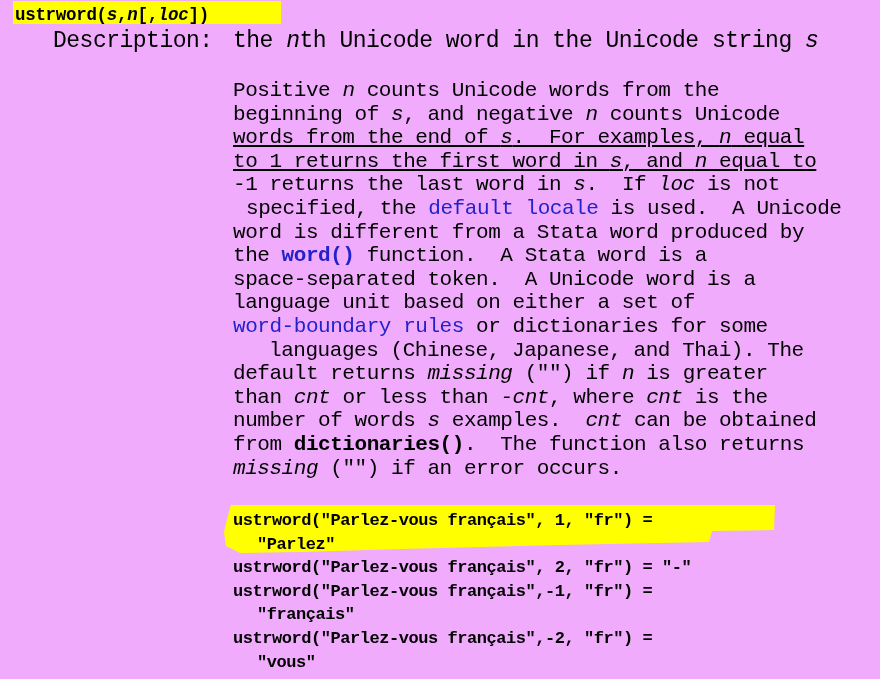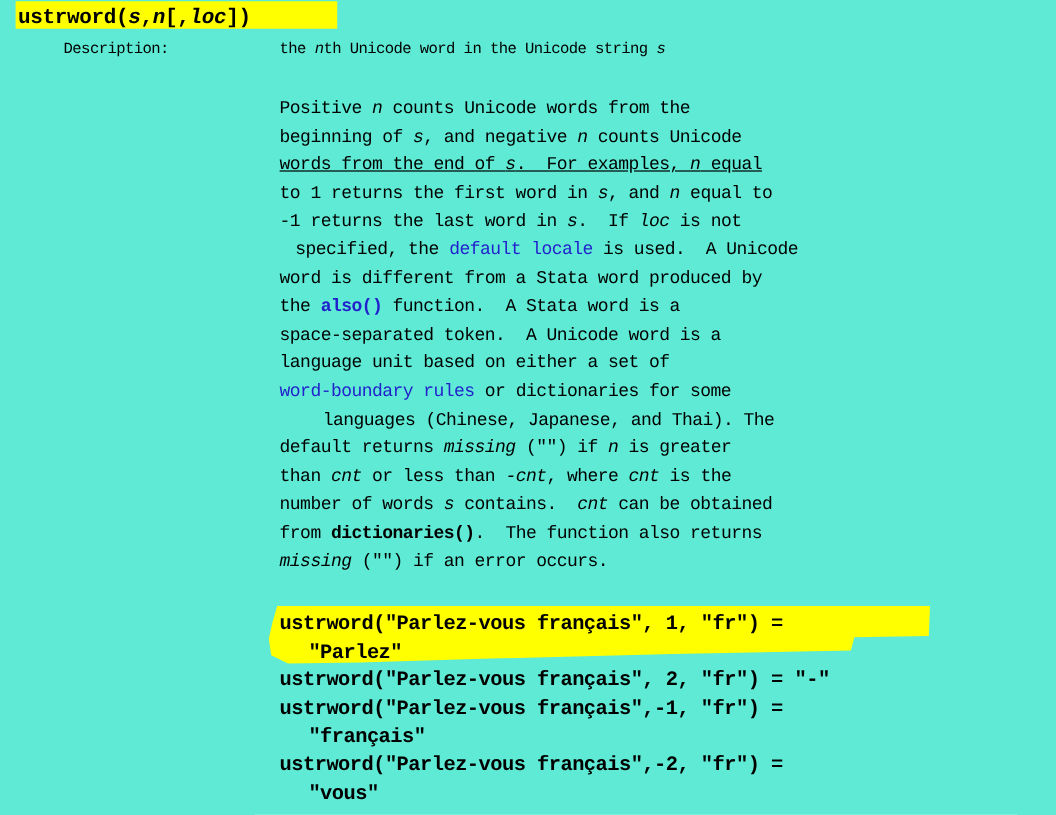--- a/index.html
+++ b/index.html
@@ -12,21 +12,21 @@
     height: 679px;
     overflow: hidden;
     font-family: "Liberation Mono", "DejaVu Sans Mono", monospace;
     color: #000000;
   }
 
   #page {
     position: relative;
     width: 880px;
     height: 679px;
-    background: #5eead4;
+    background: #f0abfc;
   }
 
   
   .hl-layer {
     position: absolute;
     left: 0; top: 0;
     width: 880px;
     height: 679px;
     pointer-events: none;
     z-index: 0;
@@ -47,26 +47,26 @@
     color: #000000;
   }
 
   .sig {
     font-weight: bold;
     font-size: 17.5px;
     letter-spacing: -0.3px;
   }
 
   .desc-label {
-    font-size: 13px;
+    font-size: 23px;
     letter-spacing: -0.5px;
   }
 
   .body-line {
-    font-size: 15px;
+    font-size: 21px;
     letter-spacing: -0.45px;
   }
 
   .ex-line {
     font-weight: bold;
     font-size: 17px;
     letter-spacing: -0.45px;
   }
 
   i.var {
@@ -113,32 +113,32 @@
 
     <div class="line sig" style="left:15px; top:3px;"><span><span class="bold">ustrword(</span><i class="var" style="font-weight: bold;">s</i><span class="bold">,</span><i class="var" style="font-weight: bold;">n</i><span class="bold">[,</span><i class="var" style="font-weight: bold;">loc</i><span class="bold">])</span></span></div>
 
     <div class="line desc-label" style="left:53px; top:29px;"><span>Description:</span></div>
     <div class="line desc-label" style="left:233px; top:29px;"><span><span>the </span><i class="var">n</i><span>th Unicode word in the Unicode string </span><i class="var">s</i></span></div>
 
     <div id="body-lines">
         <div class="line body-line" style="left: 233px; top: 79px;"><span>Positive </span><i class="var">n</i><span> counts Unicode words from the</span></div>
         <div class="line body-line" style="left: 233px; top: 102.6px;"><span>beginning of </span><i class="var">s</i><span>, and negative </span><i class="var">n</i><span> counts Unicode</span></div>
         <div class="line body-line" style="left: 233px; top: 126.2px; text-decoration: underline;"><span>words from the end of </span><i class="var">s</i><span>.  For examples, </span><i class="var">n</i><span> equal</span></div>
-        <div class="line body-line" style="left: 233px; top: 149.8px;"><span>to 1 returns the first word in </span><i class="var">s</i><span>, and </span><i class="var">n</i><span> equal to</span></div>
+        <div class="line body-line" style="left: 233px; top: 149.8px; text-decoration: underline;"><span>to 1 returns the first word in </span><i class="var">s</i><span>, and </span><i class="var">n</i><span> equal to</span></div>
         <div class="line body-line" style="left: 233px; top: 173.4px;"><span>-1 returns the last word in </span><i class="var">s</i><span>.  If </span><i class="var">loc</i><span> is not</span></div>
         <div class="line body-line" style="left: 246px; top: 197px;"><span>specified, the </span><a class="lnk" href="#">default locale</a><span> is used.  A Unicode</span></div>
         <div class="line body-line" style="left: 233px; top: 220.6px;"><span>word is different from a Stata word produced by</span></div>
-        <div class="line body-line" style="left: 233px; top: 244.2px;"><span>the </span><a class="lnk lnk-b" href="#">also()</a><span> function.  A Stata word is a</span></div>
+        <div class="line body-line" style="left: 233px; top: 244.2px;"><span>the </span><a class="lnk lnk-b" href="#">word()</a><span> function.  A Stata word is a</span></div>
         <div class="line body-line" style="left: 233px; top: 267.8px;"><span>space-separated token.  A Unicode word is a</span></div>
         <div class="line body-line" style="left: 233px; top: 291.4px;"><span>language unit based on either a set of</span></div>
         <div class="line body-line" style="left: 233px; top: 315px;"><a class="lnk" href="#">word-boundary rules</a><span> or dictionaries for some</span></div>
         <div class="line body-line" style="left: 233px; top: 338.6px; margin-left: 36px;"><span>languages (Chinese, Japanese, and Thai). The</span></div>
         <div class="line body-line" style="left: 233px; top: 362.2px;"><span>default returns </span><i class="var">missing</i><span> ("") if </span><i class="var">n</i><span> is greater</span></div>
         <div class="line body-line" style="left: 233px; top: 385.8px;"><span>than </span><i class="var">cnt</i><span> or less than </span><i class="var">-cnt</i><span>, where </span><i class="var">cnt</i><span> is the</span></div>
-        <div class="line body-line" style="left: 233px; top: 409.4px;"><span>number of words </span><i class="var">s</i><span> contains.  </span><i class="var">cnt</i><span> can be obtained</span></div>
+        <div class="line body-line" style="left: 233px; top: 409.4px;"><span>number of words </span><i class="var">s</i><span> examples.  </span><i class="var">cnt</i><span> can be obtained</span></div>
         <div class="line body-line" style="left: 233px; top: 433px;"><span>from </span><span class="bold">dictionaries()</span><span>.  The function also returns</span></div>
         <div class="line body-line" style="left: 233px; top: 456.6px;"><i class="var">missing</i><span> ("") if an error occurs.</span></div>
       </div>
 
     <div id="example-lines">
         <div class="line ex-line" style="left: 233px; top: 509px;">ustrword("Parlez-vous français", 1, "fr") =</div>
         <div class="line ex-line" style="left: 257px; top: 532.6px;">"Parlez"</div>
         <div class="line ex-line" style="left: 233px; top: 556.2px;">ustrword("Parlez-vous français", 2, "fr") = "-"</div>
         <div class="line ex-line" style="left: 233px; top: 579.8px;">ustrword("Parlez-vous français",-1, "fr") =</div>
         <div class="line ex-line" style="left: 257px; top: 603.4px;">"français"</div>

